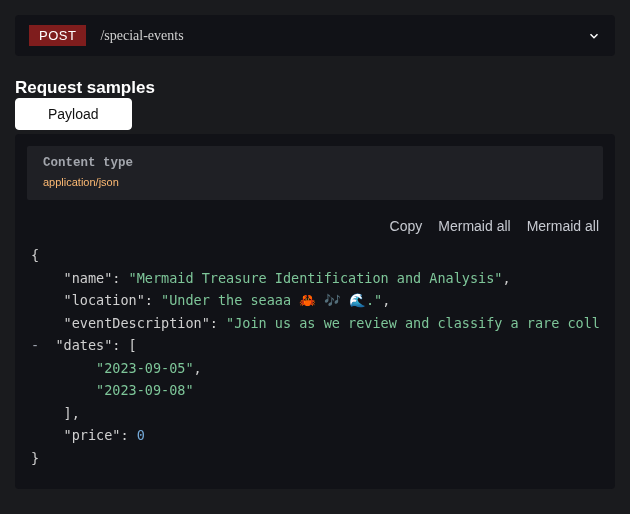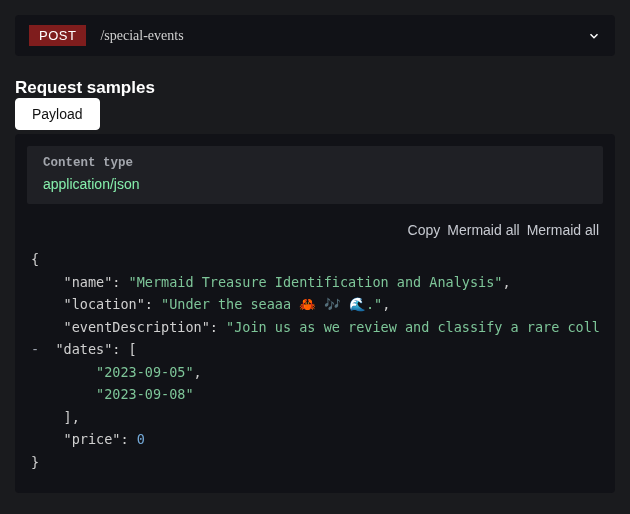--- a/index.html
+++ b/index.html
@@ -43,21 +43,21 @@
 .section-title {
   font-size: 17px;
   font-weight: 700;
   color: #ffffff;
 }
 .tab-row { margin-bottom: 0; }
 .tab {
   display: inline-block;
   background: #fff;
   color: #111;
-  padding: 7px 16px;
+  padding: 7px 32px;
   font-size: 14px;
   border-radius: 4px;
   border: 1px solid #fff;
 }
 .panel {
   background: #111217;
   border-radius: 4px;
   margin-top: 4px;
   padding: 0 0 20px 0;
   overflow: hidden;
@@ -69,27 +69,27 @@
   border-radius: 2px;
 }
 .ct-label {
   color: #a3a6ad;
   font-size: 12.5px;
   font-weight: 600;
   margin-bottom: 6px;
   font-family: Liberation Mono, monospace;
 }
 .ct-value {
-  color: #86efac;
-  font-size: 14px;
+  color: #fdba74;
+  font-size: 11px;
 }
 .actions {
   display: flex;
   justify-content: flex-end;
-  gap: 7px;
+  gap: 16px;
   padding: 18px 16px 10px 16px;
 }
 .action-link {
   color: #c7cad1;
   font-size: 14px;
   cursor: pointer;
 }
 .code-block {
   font-family: "SFMono-Regular", Menlo, Monaco, Consolas, monospace;
   font-size: 13.5px;

